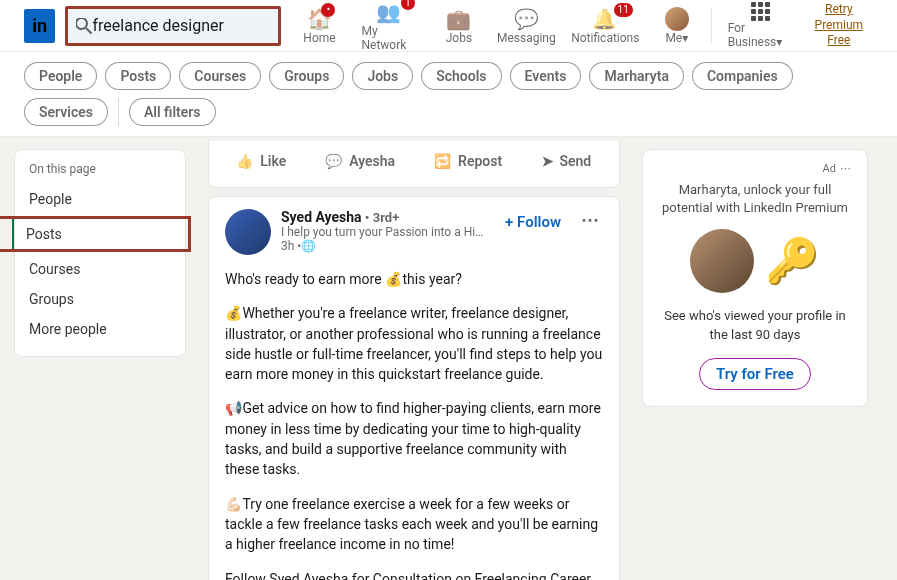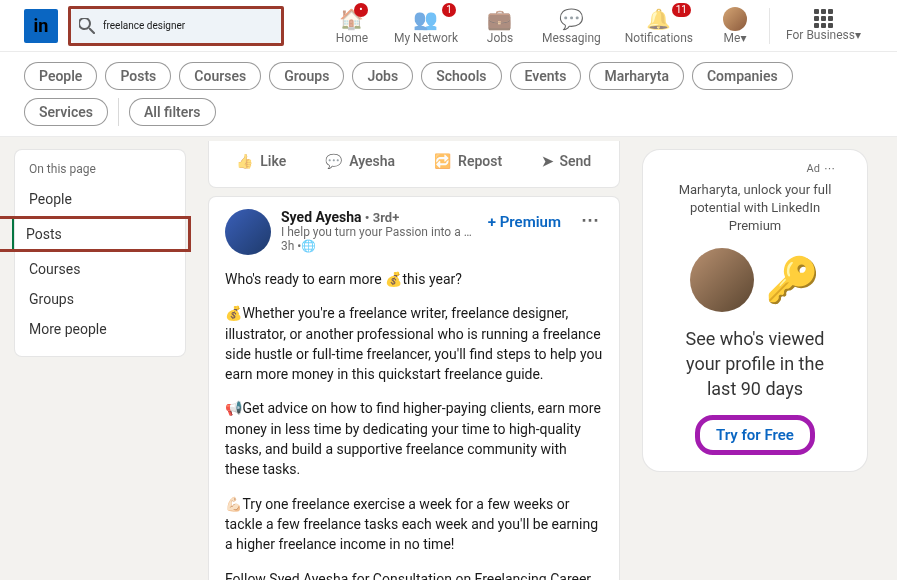--- a/index.html
+++ b/index.html
@@ -2,21 +2,21 @@
 <html><head>
 <meta charset="utf-8">
 <style>
 *{margin:0;padding:0;box-sizing:border-box;font-family:-apple-system,BlinkMacSystemFont,"Segoe UI",Roboto,sans-serif}
 body{background:#f3f2ef;width:897px;height:580px;overflow:hidden;font-size:14px;color:rgba(0,0,0,0.9)}
 .header{background:#fff;border-bottom:1px solid rgba(0,0,0,0.08);height:52px;display:flex;align-items:center;padding:0 24px;gap:8px}
 .logo{width:34px;height:34px;background:#0a66c2;border-radius:2px;color:#000000;display:flex;align-items:center;justify-content:center;font-weight:bold;font-size:18px}
 .search-wrap{position:relative;border:3px solid #9a3a2c;border-radius:2px;margin-left:2px}
 .search-box{display:flex;align-items:center;background:#eef3f8;border-radius:4px;height:34px;padding:0 8px;width:210px}
 .search-box svg{flex-shrink:0}
-.search-box input{border:none;background:transparent;outline:none;font-size:10px;margin-left:8px;width:100%;color:rgba(0,0,0,0.9)}
+.search-box input{border:none;background:transparent;outline:none;font-size:16px;margin-left:0;width:100%;color:rgba(0,0,0,0.9)}
 .nav{display:flex;margin-left:auto;align-items:center}
 .nav-item{display:flex;flex-direction:column;align-items:center;padding:0 12px;font-size:12px;color:rgba(0,0,0,0.6);position:relative;min-width:60px}
 .nav-icon{width:24px;height:24px;display:flex;align-items:center;justify-content:center;font-size:20px;color:rgba(0,0,0,0.6)}
 .badge{position:absolute;top:-4px;right:14px;background:#cc1016;color:#fff;border-radius:10px;font-size:10px;padding:0 4px;min-width:14px;height:14px;display:flex;align-items:center;justify-content:center}
 .avatar-sm{width:24px;height:24px;border-radius:50%;background:linear-gradient(135deg,#d4a574,#8b5a3c)}
 .nav-divider{width:1px;height:36px;background:rgba(0,0,0,0.1);margin:0 4px}
 .retry-link{font-size:12px;color:#915907;text-decoration:underline;text-align:center;line-height:1.3}
 .apps-icon{display:grid;grid-template-columns:repeat(3,5px);gap:2px}
 .apps-icon span{width:5px;height:5px;background:rgba(0,0,0,0.7);border-radius:1px}
 .filter-bar{background:#fff;padding:10px 24px;display:flex;gap:8px;flex-wrap:wrap;border-bottom:1px solid rgba(0,0,0,0.08)}
@@ -37,28 +37,28 @@
 .post-meta{flex:1;min-width:0}
 .post-name{font-size:14px;font-weight:700;color:rgba(0,0,0,0.9)}
 .post-degree{font-weight:700;color:rgba(0,0,0,0.6);font-size:13px}
 .post-headline{font-size:12px;color:rgba(0,0,0,0.6);white-space:nowrap;overflow:hidden;text-overflow:ellipsis}
 .post-time{font-size:12px;color:rgba(0,0,0,0.6);display:flex;align-items:center;gap:0}
 .follow-btn{color:#0a66c2;font-weight:600;font-size:15px;cursor:pointer;padding:4px 6px}
 .overflow-btn{color:rgba(0,0,0,0.6);font-size:18px;font-weight:bold;padding:0 4px;cursor:pointer}
 .post-body{padding:10px 16px;font-size:14px;line-height:1.45;color:rgba(0,0,0,0.9)}
 .post-body p{margin-bottom:14px}
 .rail{width:226px;margin-top:8px}
-.ad-card{background:#fff;border:1px solid rgba(0,0,0,0.1);border-radius:18px;padding:12px 32px 16px;text-align:center}
+.ad-card{background:#fff;border:1px solid rgba(0,0,0,0.1);border-radius:8px;padding:12px 16px 16px;text-align:center}
 .ad-label{font-size:11px;color:rgba(0,0,0,0.6);text-align:right;display:flex;justify-content:flex-end;align-items:center;gap:4px}
 .ad-headline{font-size:13px;color:rgba(0,0,0,0.7);margin:6px 0 12px;line-height:1.4}
 .ad-visual{display:flex;justify-content:center;align-items:center;gap:12px;margin-bottom:14px}
 .ad-avatar{width:64px;height:64px;border-radius:50%;background:linear-gradient(135deg,#b89070,#5a4530)}
 .ad-key{font-size:44px}
-.ad-text{font-size:18px;color:rgba(0,0,0,0.8);line-height:1.4;margin-bottom:14px}
-.ad-cta{border:5px solid #a21caf;color:#0a66c2;background:#fff;border-radius:18px;padding:6px 16px;font-size:15px;font-weight:600;cursor:pointer}
+.ad-text{font-size:13px;color:rgba(0,0,0,0.8);line-height:1.4;margin-bottom:14px}
+.ad-cta{border:1px solid #a21caf;color:#0a66c2;background:#fff;border-radius:18px;padding:6px 16px;font-size:15px;font-weight:600;cursor:pointer}
 </style>
 </head>
 <body>
 
 <div class="header">
   <div class="logo">in</div>
   <div class="search-wrap">
     <div class="search-box">
       <svg width="16" height="16" viewBox="0 0 16 16" fill="rgba(0,0,0,0.6)">
           <path d="M11.5 10h-.8l-.3-.3a6.5 6.5 0 1 0-.7.7l.3.3v.8l5 5 1.5-1.5-5-5zm-6 0a4.5 4.5 0 1 1 0-9 4.5 4.5 0 0 1 0 9z"></path>
@@ -102,20 +102,21 @@
           <span></span>
           <span></span>
           <span></span>
           <span></span>
           <span></span>
           <span></span>
           <span></span>
         </div>
       <span><span>For Business</span>▾</span>
     </div>
+    <a class="retry-link"><span>Retry Premium</span><br><span>Free</span></a>
   </div>
 </div>
 
 <div class="filter-bar">
   <button class="filter-pill">People</button>
   <button class="filter-pill">Posts</button>
   <button class="filter-pill">Courses</button>
   <button class="filter-pill">Groups</button>
   <button class="filter-pill">Jobs</button>
   <button class="filter-pill">Schools</button>
@@ -163,21 +164,21 @@
       <div class="post-header">
         <div class="post-avatar"></div>
         <div class="post-meta">
           <div><span class="post-name">Syed Ayesha</span><span class="post-degree"> • 3rd+</span></div>
           <div class="post-headline">I help you turn your Passion into a High-Incom…</div>
           <div class="post-time">
               <span>3h • </span>
               <span>🌐</span>
             </div>
         </div>
-        <div class="follow-btn">+ Premium</div>
+        <div class="follow-btn">+ Follow</div>
         <div class="overflow-btn">⋯</div>
       </div>
       <div class="post-body">
         <p>Who's ready to earn more 💰this year?</p>
         <p>💰Whether you're a freelance writer, freelance designer, illustrator, or another professional who is running a freelance side hustle or full-time freelancer, you'll find steps to help you earn more money in this quickstart freelance guide.</p>
         <p>📢Get advice on how to find higher-paying clients, earn more money in less time by dedicating your time to high-quality tasks, and build a supportive freelance community with these tasks.</p>
         <p>💪🏻Try one freelance exercise a week for a few weeks or tackle a few freelance tasks each week and you'll be earning a higher freelance income in no time!</p>
         <p>Follow Syed Ayesha for Consultation on Freelancing Career and Affiliate Marketing Commission 😊👍</p>
 
       </div>

